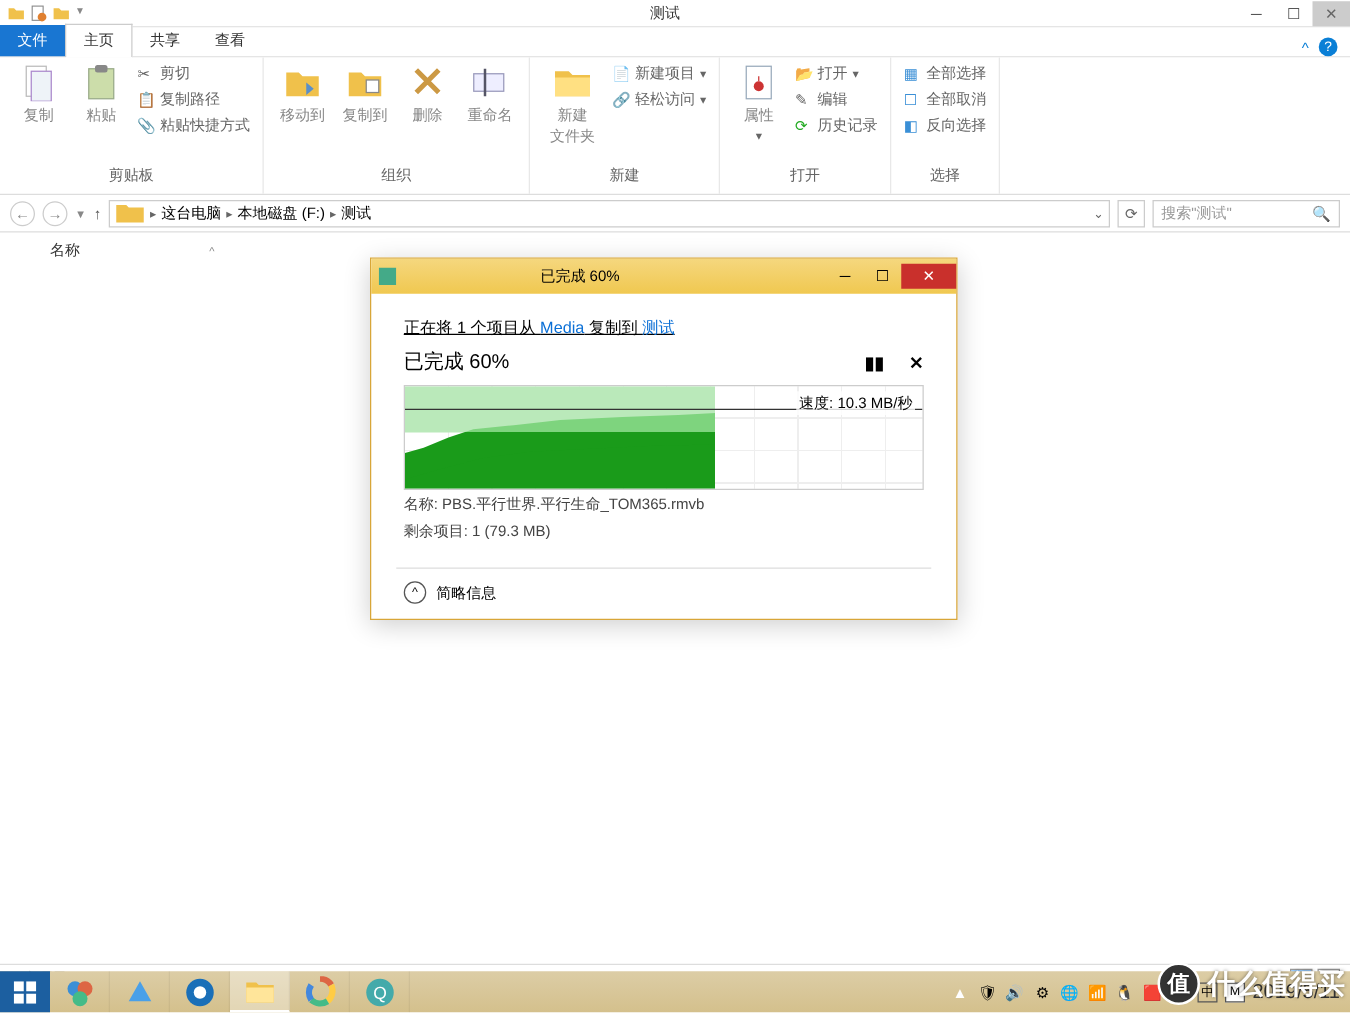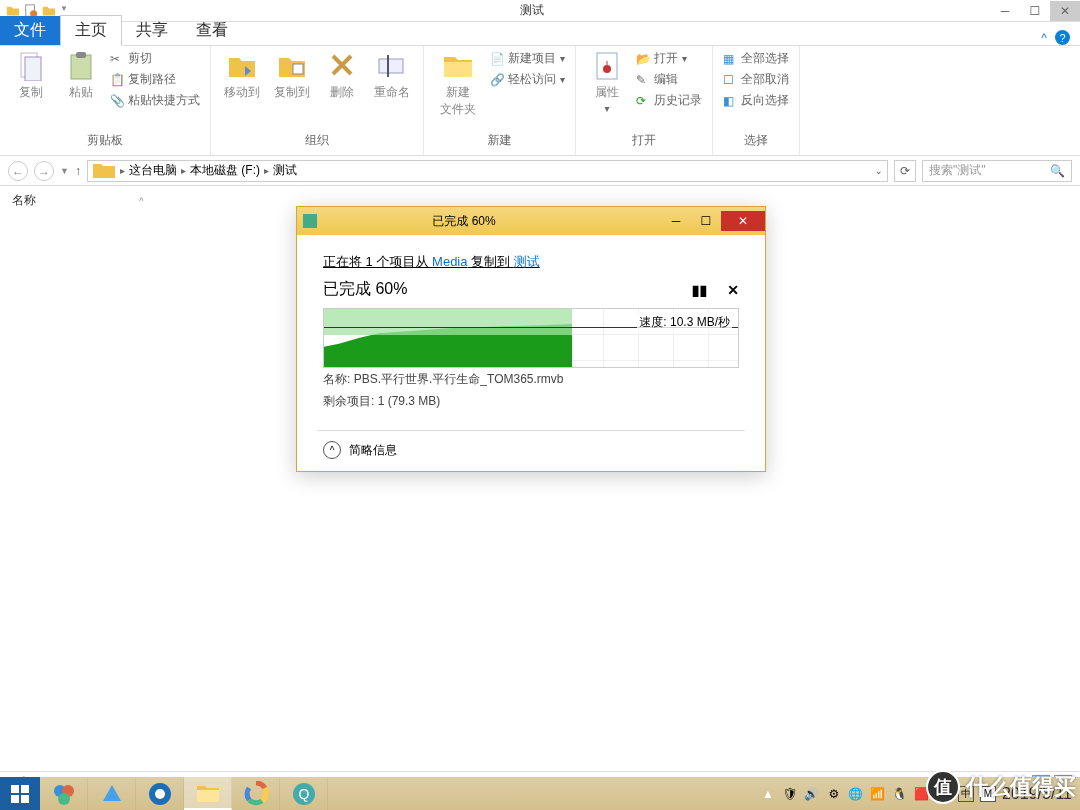--- a/index.html
+++ b/index.html
@@ -9,21 +9,21 @@
 .titlebar { height: 22px; background: #fff; display: flex; align-items: center; border-bottom: 1px solid #ddd; }
 .qa-icons { display: flex; gap: 4px; padding: 0 6px; }
 .qa-icon { width: 14px; height: 14px; }
 .title-center { flex: 1; text-align: center; color: #333; font-size: 12px; }
 .win-controls { display: flex; }
 .win-btn { width: 30px; height: 20px; display: flex; align-items: center; justify-content: center; color: #555; }
 .win-btn.close { background: #ccc; color: #666; }
 
 
 .tabbar { height: 24px; display: flex; align-items: flex-end; background: #fff; border-bottom: 1px solid #ddd; }
-.tab { padding: 4px 14px; font-size: 16px; color: #333; cursor: pointer; font-family: Liberation Mono, monospace; }
+.tab { padding: 4px 14px; font-size: 12px; color: #333; cursor: pointer; font-family: Liberation Mono, monospace; }
 .tab.file { background: #1976d2; color: #fff; }
 .tab.active { border: 1px solid #ccc; border-bottom: 1px solid #fff; position: relative; top: 1px; background: #fff; }
 .tab-right { margin-left: auto; display: flex; gap: 8px; padding-right: 10px; align-items: center; }
 .help-circle { width: 15px; height: 15px; border-radius: 50%; background: #0a7fd6; color: #fff; display: flex; align-items: center; justify-content: center; font-size: 11px; }
 
 
 .ribbon { height: 110px; background: #fff; display: flex; border-bottom: 1px solid #ddd; }
 .rgroup { border-right: 1px solid #e8e8e8; padding: 4px 10px; display: flex; flex-direction: column; }
 .rgroup-body { flex: 1; display: flex; align-items: flex-start; gap: 8px; }
 .rgroup-label { text-align: center; color: #666; font-size: 12px; padding: 2px 0; }
@@ -35,39 +35,39 @@
 
 
 .navbar { height: 30px; border-bottom: 1px solid #ddd; display: flex; align-items: center; padding: 0 8px; gap: 6px; }
 .nav-arrow { width: 20px; height: 20px; border: 1px solid #ccc; border-radius: 50%; display: flex; align-items: center; justify-content: center; color: #888; }
 .breadcrumbs { flex: 1; border: 1px solid #ccc; height: 22px; display: flex; align-items: center; padding: 0 4px; gap: 4px; }
 .chev { color: #666; font-size: 10px; }
 .searchbox { width: 150px; border: 1px solid #ccc; height: 22px; display: flex; align-items: center; padding: 0 6px; color: #999; justify-content: space-between;}
 .refresh { width: 22px; height: 22px; border: 1px solid #ccc; display: flex; align-items: center; justify-content: center; color: #666;}
 
 
-.content { display: flex; height: 585px; }
+.content { display: flex; height: 585px; padding-left: 28px; }
 .colhead { padding: 6px 12px; color: #333; border-bottom: 1px solid transparent; }
 .statusbar { height: 22px; border-top: 1px solid #ddd; display: flex; align-items: center; padding: 0 8px; color: #555; justify-content: space-between; }
 .view-icons { display:flex; gap:4px; }
 .view-icon { width:18px; height:16px; border:1px solid #999; }
 
 
 .dialog { position: absolute; left: 296px; top: 206px; width: 470px; border: 1px solid #d8a638; background: #fff; box-shadow: 0 4px 20px rgba(0,0,0,0.2); }
 .dlg-title { height: 28px; background: linear-gradient(#f5d77e, #f0c850); display: flex; align-items: center; padding: 0 0 0 6px; }
 .dlg-title-text { flex: 1; text-align: center; margin-left:-50px; }
 .dlg-wbtn { width: 30px; height: 20px; display: flex; align-items: center; justify-content: center; }
 .dlg-wbtn.close { background: #c9302c; color: #fff; width: 44px; height: 20px; }
 .dlg-body { padding: 18px 26px 12px; }
 .copy-source { font-size: 13px; margin-bottom: 8px; text-decoration: underline; }
 .copy-source .link { color: #0a6fd6; }
 .copy-perc-row { display: flex; align-items: center; justify-content: space-between; margin-bottom: 8px;}
 .copy-perc { font-size: 16px; }
 .ctrl-ico { font-size: 14px; cursor:pointer; }
-.speed-graph { border: 1px solid #ccc; height: 60px; position: relative; background: repeating-linear-gradient(to right, transparent 0 34px, #eee 34px 35px), repeating-linear-gradient(to bottom, transparent 0 25px, #eee 25px 26px); overflow:hidden;}
+.speed-graph { border: 1px solid #ccc; height: 84px; position: relative; background: repeating-linear-gradient(to right, transparent 0 34px, #eee 34px 35px), repeating-linear-gradient(to bottom, transparent 0 25px, #eee 25px 26px); overflow:hidden;}
 .gfill { position: absolute; left: 0; bottom: 0; width: 60%; height: 100%; background: linear-gradient(to top, #1a9b1a 55%, #7ed47e 55% 80%, #bbeabb 80%); clip-path: polygon(0 100%, 0 65%, 6% 60%, 14% 50%, 22% 42%, 35% 38%, 50% 33%, 70% 30%, 88% 28%, 100% 26%, 100% 100%); }
 .gfill-solid { position:absolute; left:0; bottom:0; width:60%; height:60%; background:#1a9b1a; clip-path: polygon(0 100%, 0 85%, 10% 70%, 25% 50%, 40% 40%, 60% 35%, 80% 30%, 100% 28%, 100% 100%);}
 .glight { position:absolute; left:0; bottom:55%; width:60%; height:45%; background:#bae9ba; }
 .speed-line { position:absolute; top:18px; left:0; right:0; border-top:1px solid #333; }
 .speed-label { position: absolute; right: 6px; top: 4px; font-size: 12px; background:rgba(255,255,255,0.8); padding:1px 2px;}
 .copy-details { font-size: 12px; line-height: 22px; color: #444; }
 .dlg-sep { border-top: 1px solid #ddd; margin: 18px -6px 10px; }
 .brief-row { display: flex; align-items: center; gap: 8px; cursor: pointer; }
 .circle-arrow { width: 18px; height: 18px; border: 1px solid #555; border-radius: 50%; display: flex; align-items: center; justify-content: center; font-size: 10px;}
 

